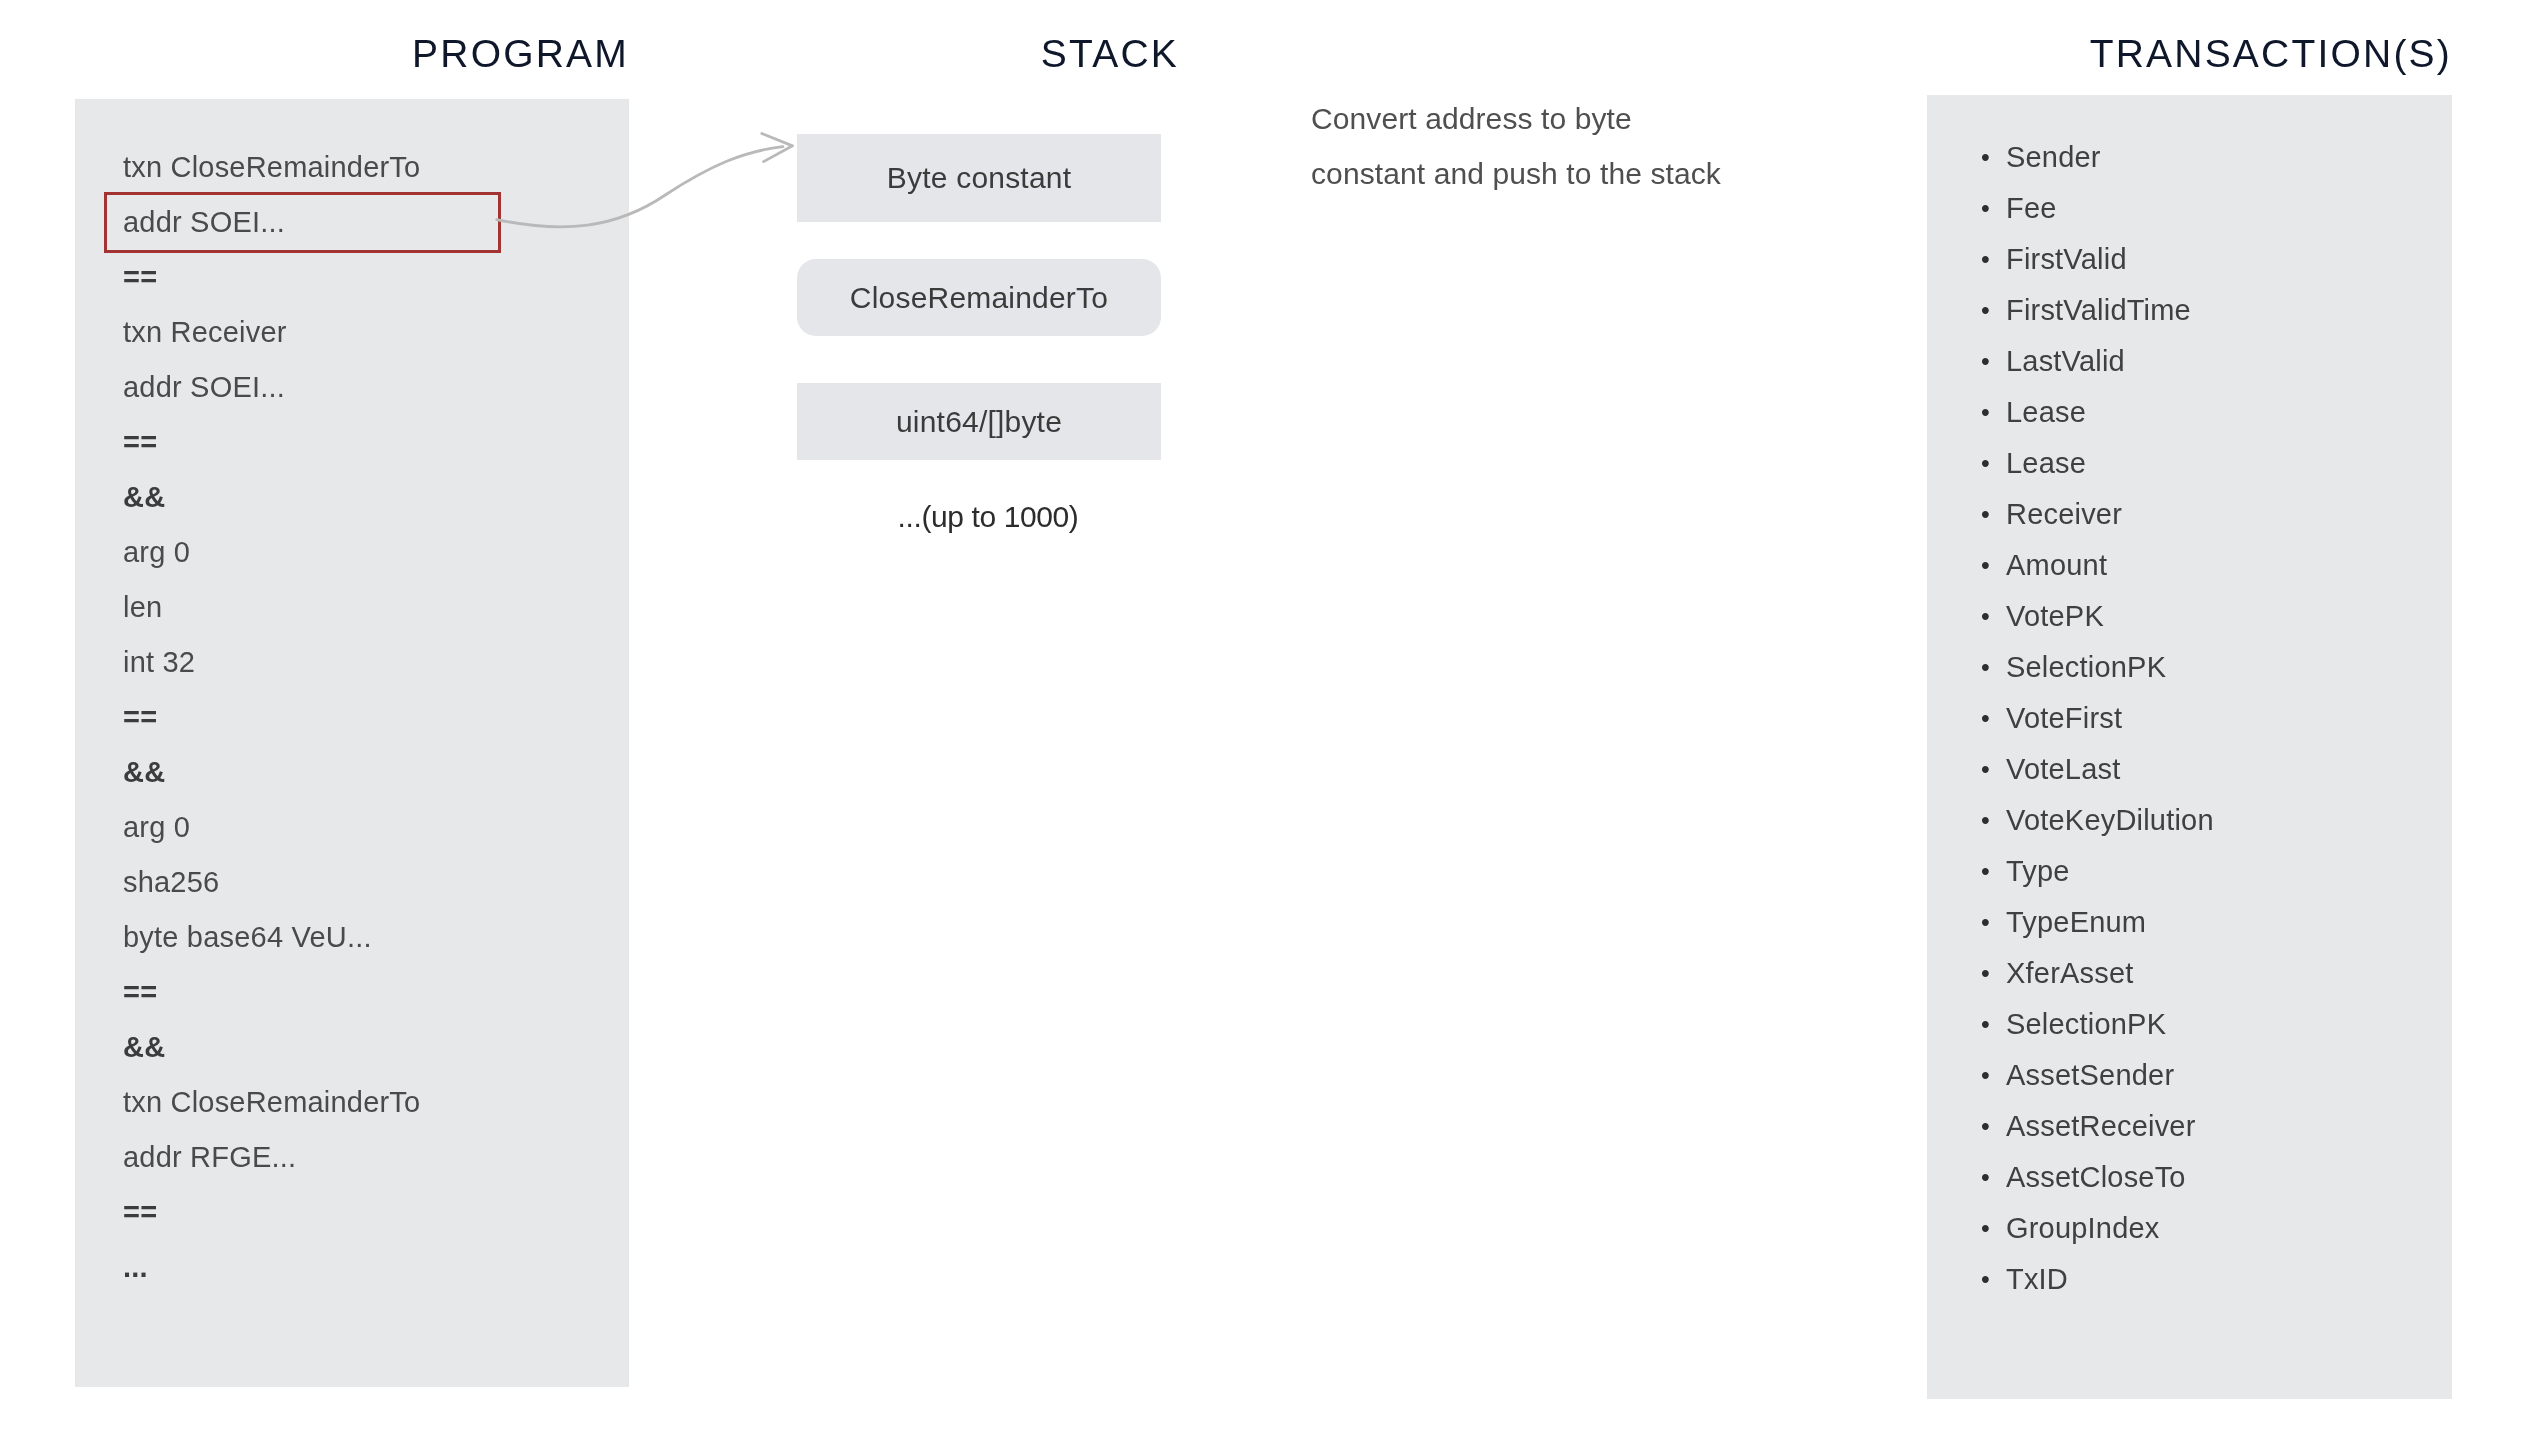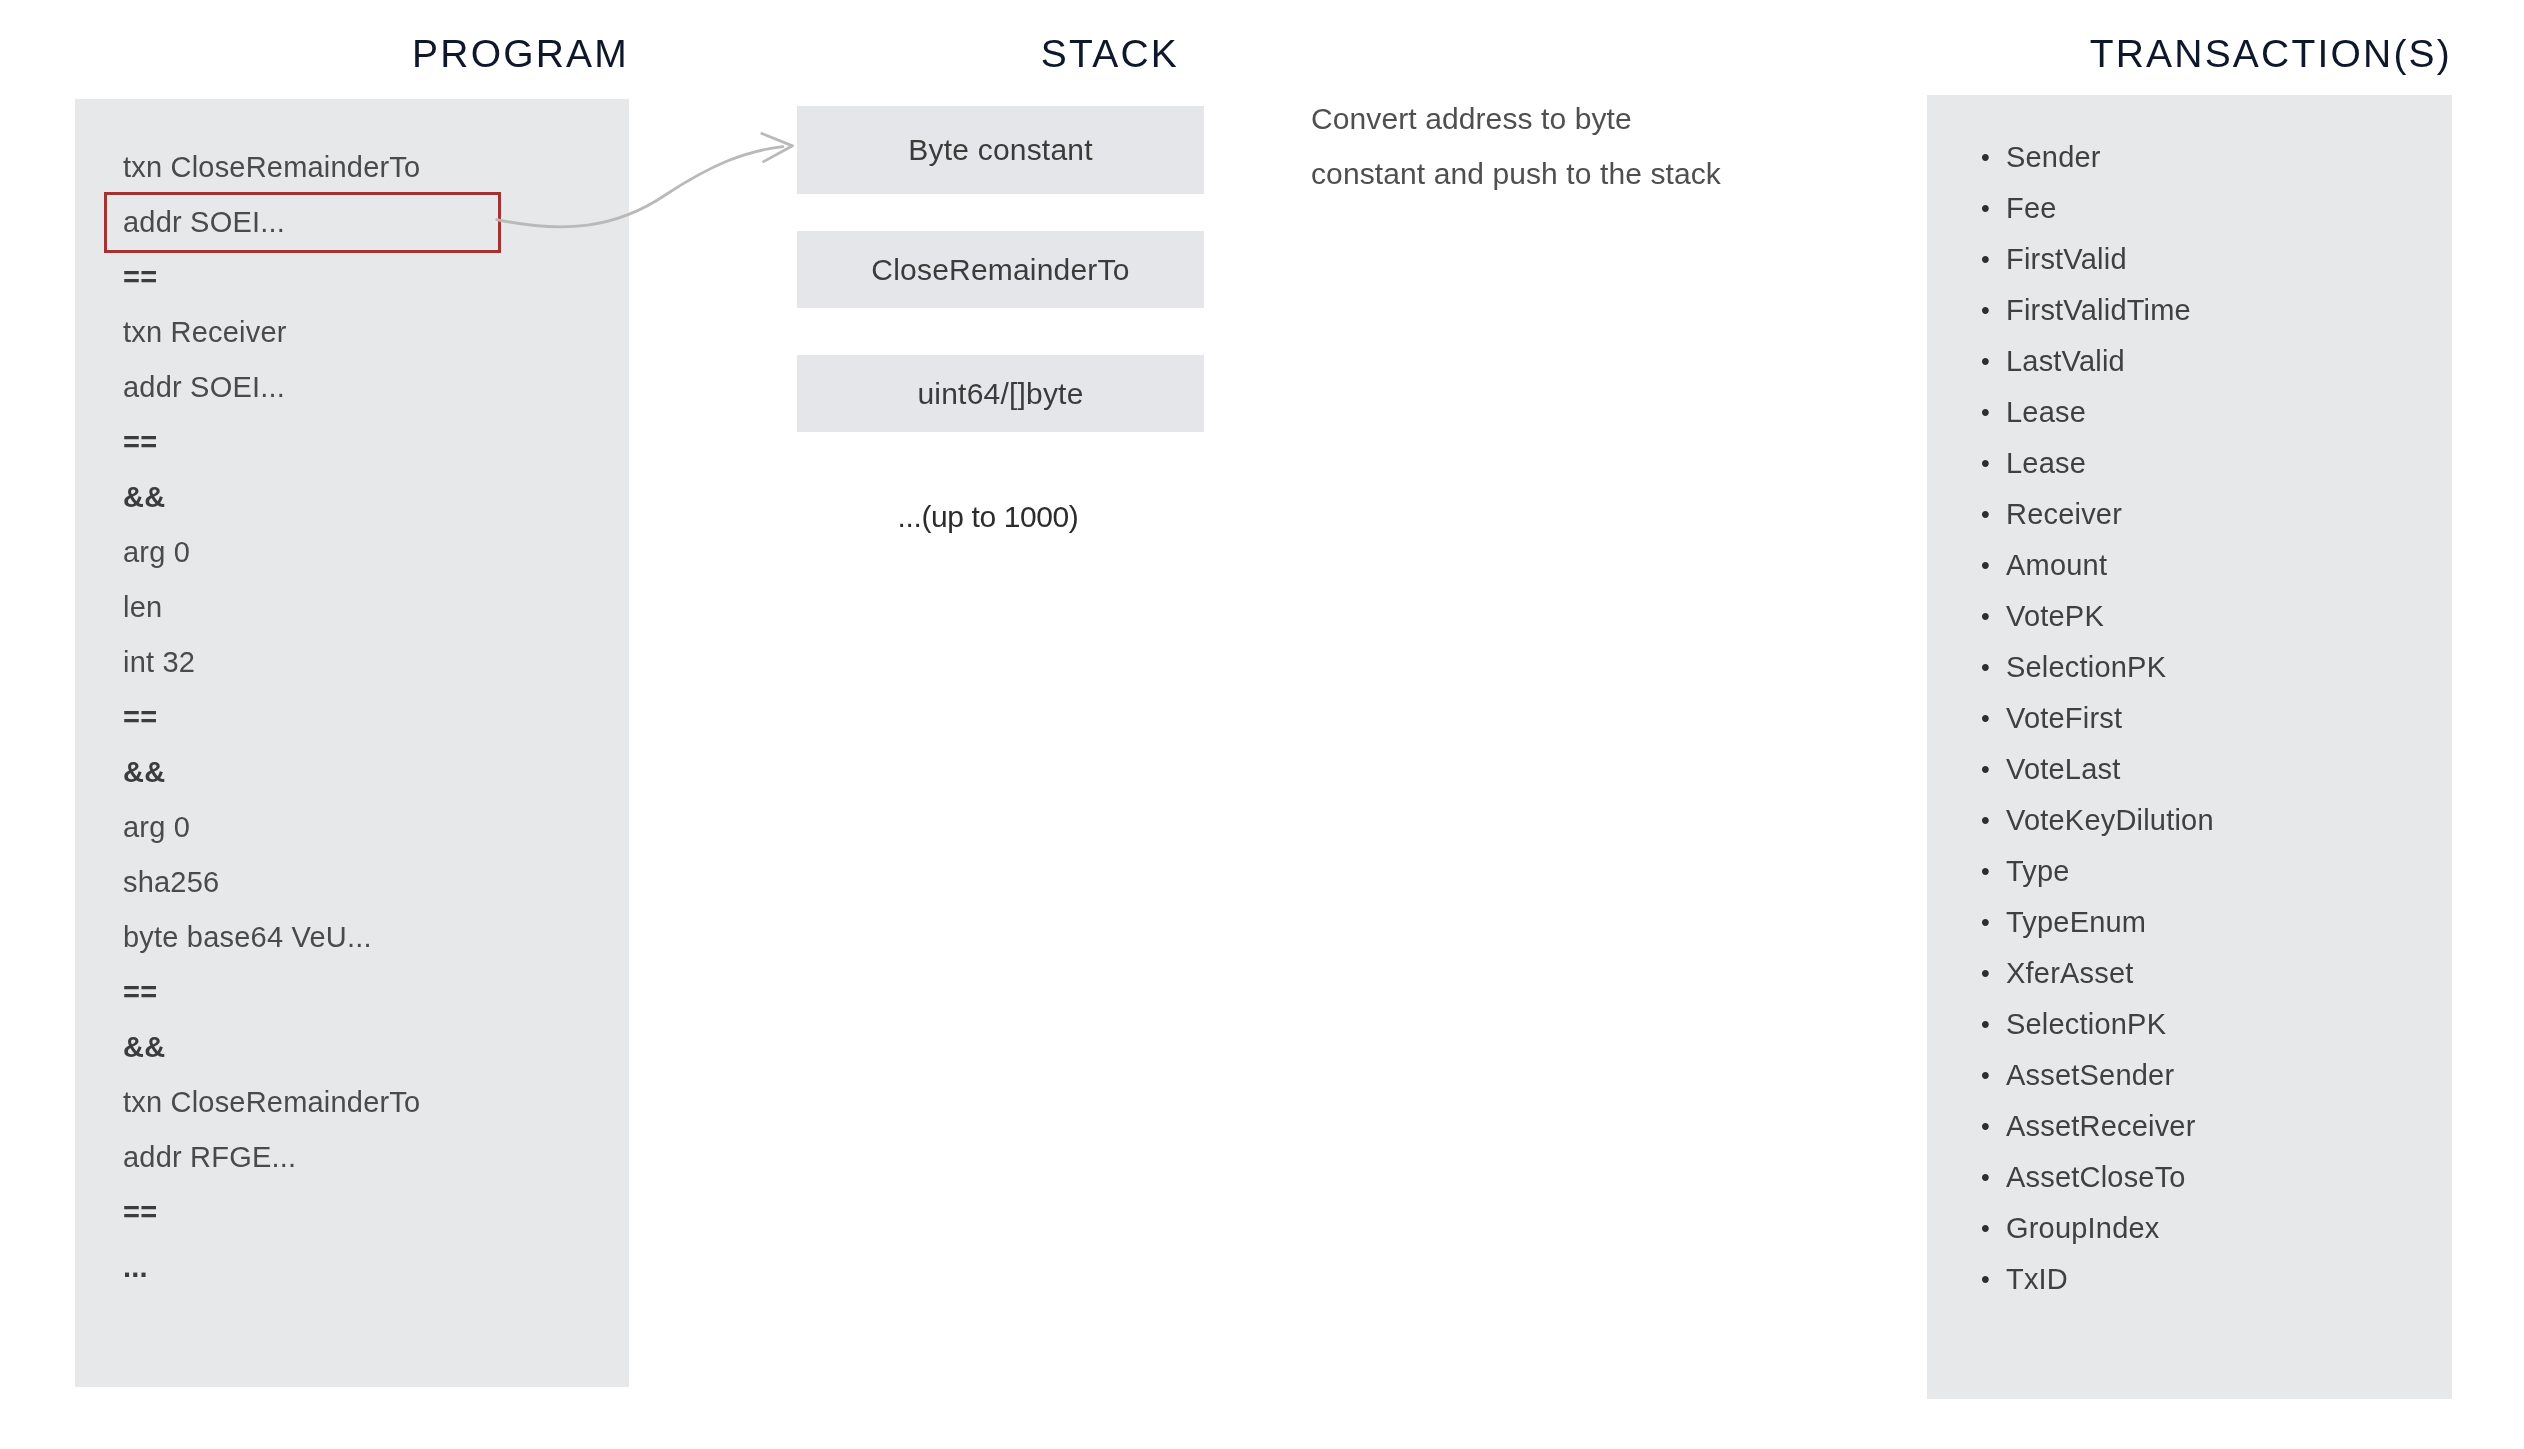--- a/index.html
+++ b/index.html
@@ -65,31 +65,32 @@
     width: 375px;
     box-sizing: content-box;
   }
 
   
   #stack-title { left: 797px; top: 32px; width: 382px; }
 
   .stack-cell {
     position: absolute;
     left: 797px;
-    width: 407px;
+    width: 364px;
     background: #e4e6e9;
     display: flex;
     align-items: center;
     justify-content: center;
     font-size: 30px;
     color: #3b3b3b;
     letter-spacing: 0.2px;
+    margin-top: 28px;
   }
   #stack-cell-0 { top: 106px;  height: 88px; }
-  #stack-cell-1 { top: 231px;  height: 77px;  }
+  #stack-cell-1 { top: 231px;  height: 77px; border-radius: 19px;  }
   #stack-cell-2 { top: 355px;  height: 77px; text-align: right;  }
 
   #stack-more {
     position: absolute;
     left: 797px;
     top: 500px;
     width: 382px;
     text-align: center;
     font-size: 30px;
     font-weight: 400;

